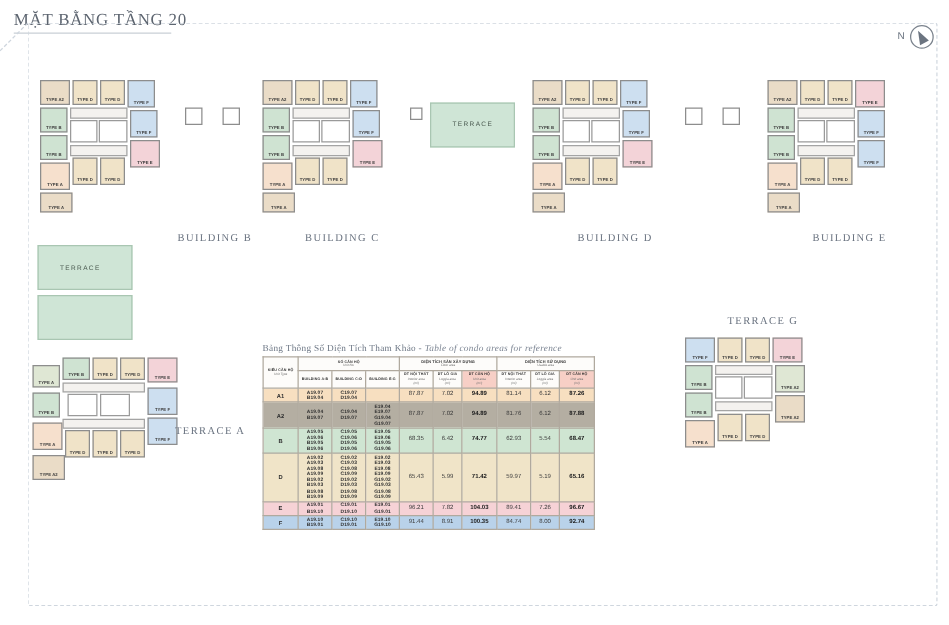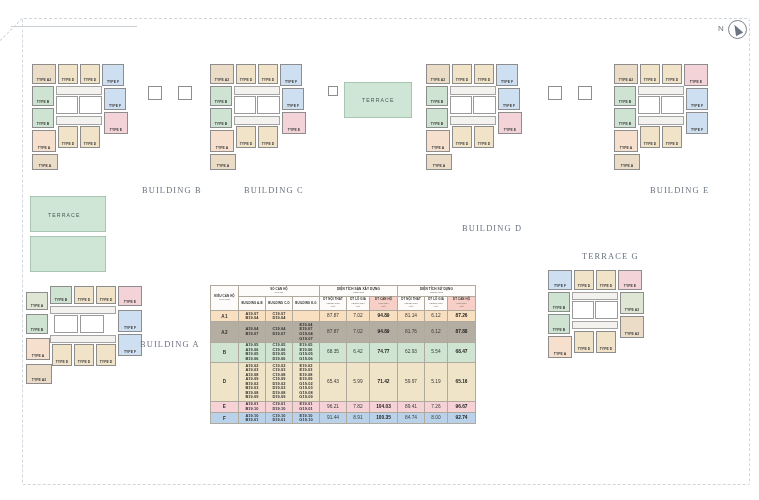--- a/index.html
+++ b/index.html
@@ -130,20 +130,21 @@
   tr.rB  td{background:#cfe5d2;}
   tr.rD  td{background:#f0e4c8;}
   tr.rE  td{background:#f6d2d6;}
   tr.rF  td{background:#b9d2ea;}
 </style>
 </head>
 <body>
 
 <div id="stage">
 
+  <div class="page-title">MẶT BẰNG TẦNG 20</div>
   <div class="title-rule"></div>
 
   <div class="site-boundary"></div>
   <div class="site-cut" style="left:22px;top:18px;"></div>
 
   <div class="compass">
     <div class="n">N</div>
     <div class="disc">
       <div class="needle"></div>
     </div>
@@ -351,21 +352,21 @@
         <div class="lbl">
           <b>TYPE D</b>
         </div>
       </div>
     <div class="u tA2" style="left:2px;top:92px;width:26px;height:16px;">
         <div class="lbl">
           <b>TYPE A</b>
         </div>
       </div>
   </div>
-  <div class="bcap" style="left:462px;top:186px;margin-top:38px;">BUILDING D</div>
+  <div class="bcap" style="left:462px;top:186px;">BUILDING D</div>
 
   <div class="u" style="left:548px;top:86px;width:14px;height:14px;background:#fff;"></div>
   <div class="u" style="left:578px;top:86px;width:14px;height:14px;background:#fff;"></div>
 
   <div class="plan" style="left:612px;top:62px;width:118px;height:110px;">
     <div class="u tA2" style="left:2px;top:2px;width:24px;height:20px;">
         <div class="lbl">
           <b>TYPE A2</b>
         </div>
       </div>
@@ -499,21 +500,21 @@
         <div class="lbl">
           <b>TYPE A2</b>
         </div>
       </div>
     <div class="u tD" style="left:72px;top:58px;width:20px;height:22px;">
         <div class="lbl">
           <b>TYPE D</b>
         </div>
       </div>
   </div>
-  <div class="bcap" style="left:140px;top:340px;">BUILDING A</div>
+  <div class="bcap" style="left:140px;top:340px;">TERRACE A</div>
 
   <div class="plan" style="left:546px;top:268px;width:122px;height:104px;">
     <div class="u tF" style="left:2px;top:2px;width:24px;height:20px;">
         <div class="lbl">
           <b>TYPE F</b>
         </div>
       </div>
     <div class="u tD" style="left:28px;top:2px;width:20px;height:20px;">
         <div class="lbl">
           <b>TYPE D</b>
@@ -564,20 +565,23 @@
         </div>
       </div>
     <div class="u tD" style="left:50px;top:63px;width:20px;height:22px;">
         <div class="lbl">
           <b>TYPE D</b>
         </div>
       </div>
   </div>
   <div class="bcap" style="left:582px;top:252px;">TERRACE G</div>
 
+  <div class="tbl-title">
+    <span>Bảng Thông Số Diện Tích Tham Khảo</span><span> - </span><i>Table of condo areas for reference</i>
+  </div>
 
   <table class="areas">
     <colgroup>
       <col style="width:28px">
         <col style="width:27px">
         <col style="width:27px">
         <col style="width:27px">
       <col style="width:27px">
         <col style="width:23px">
         <col style="width:28px">

